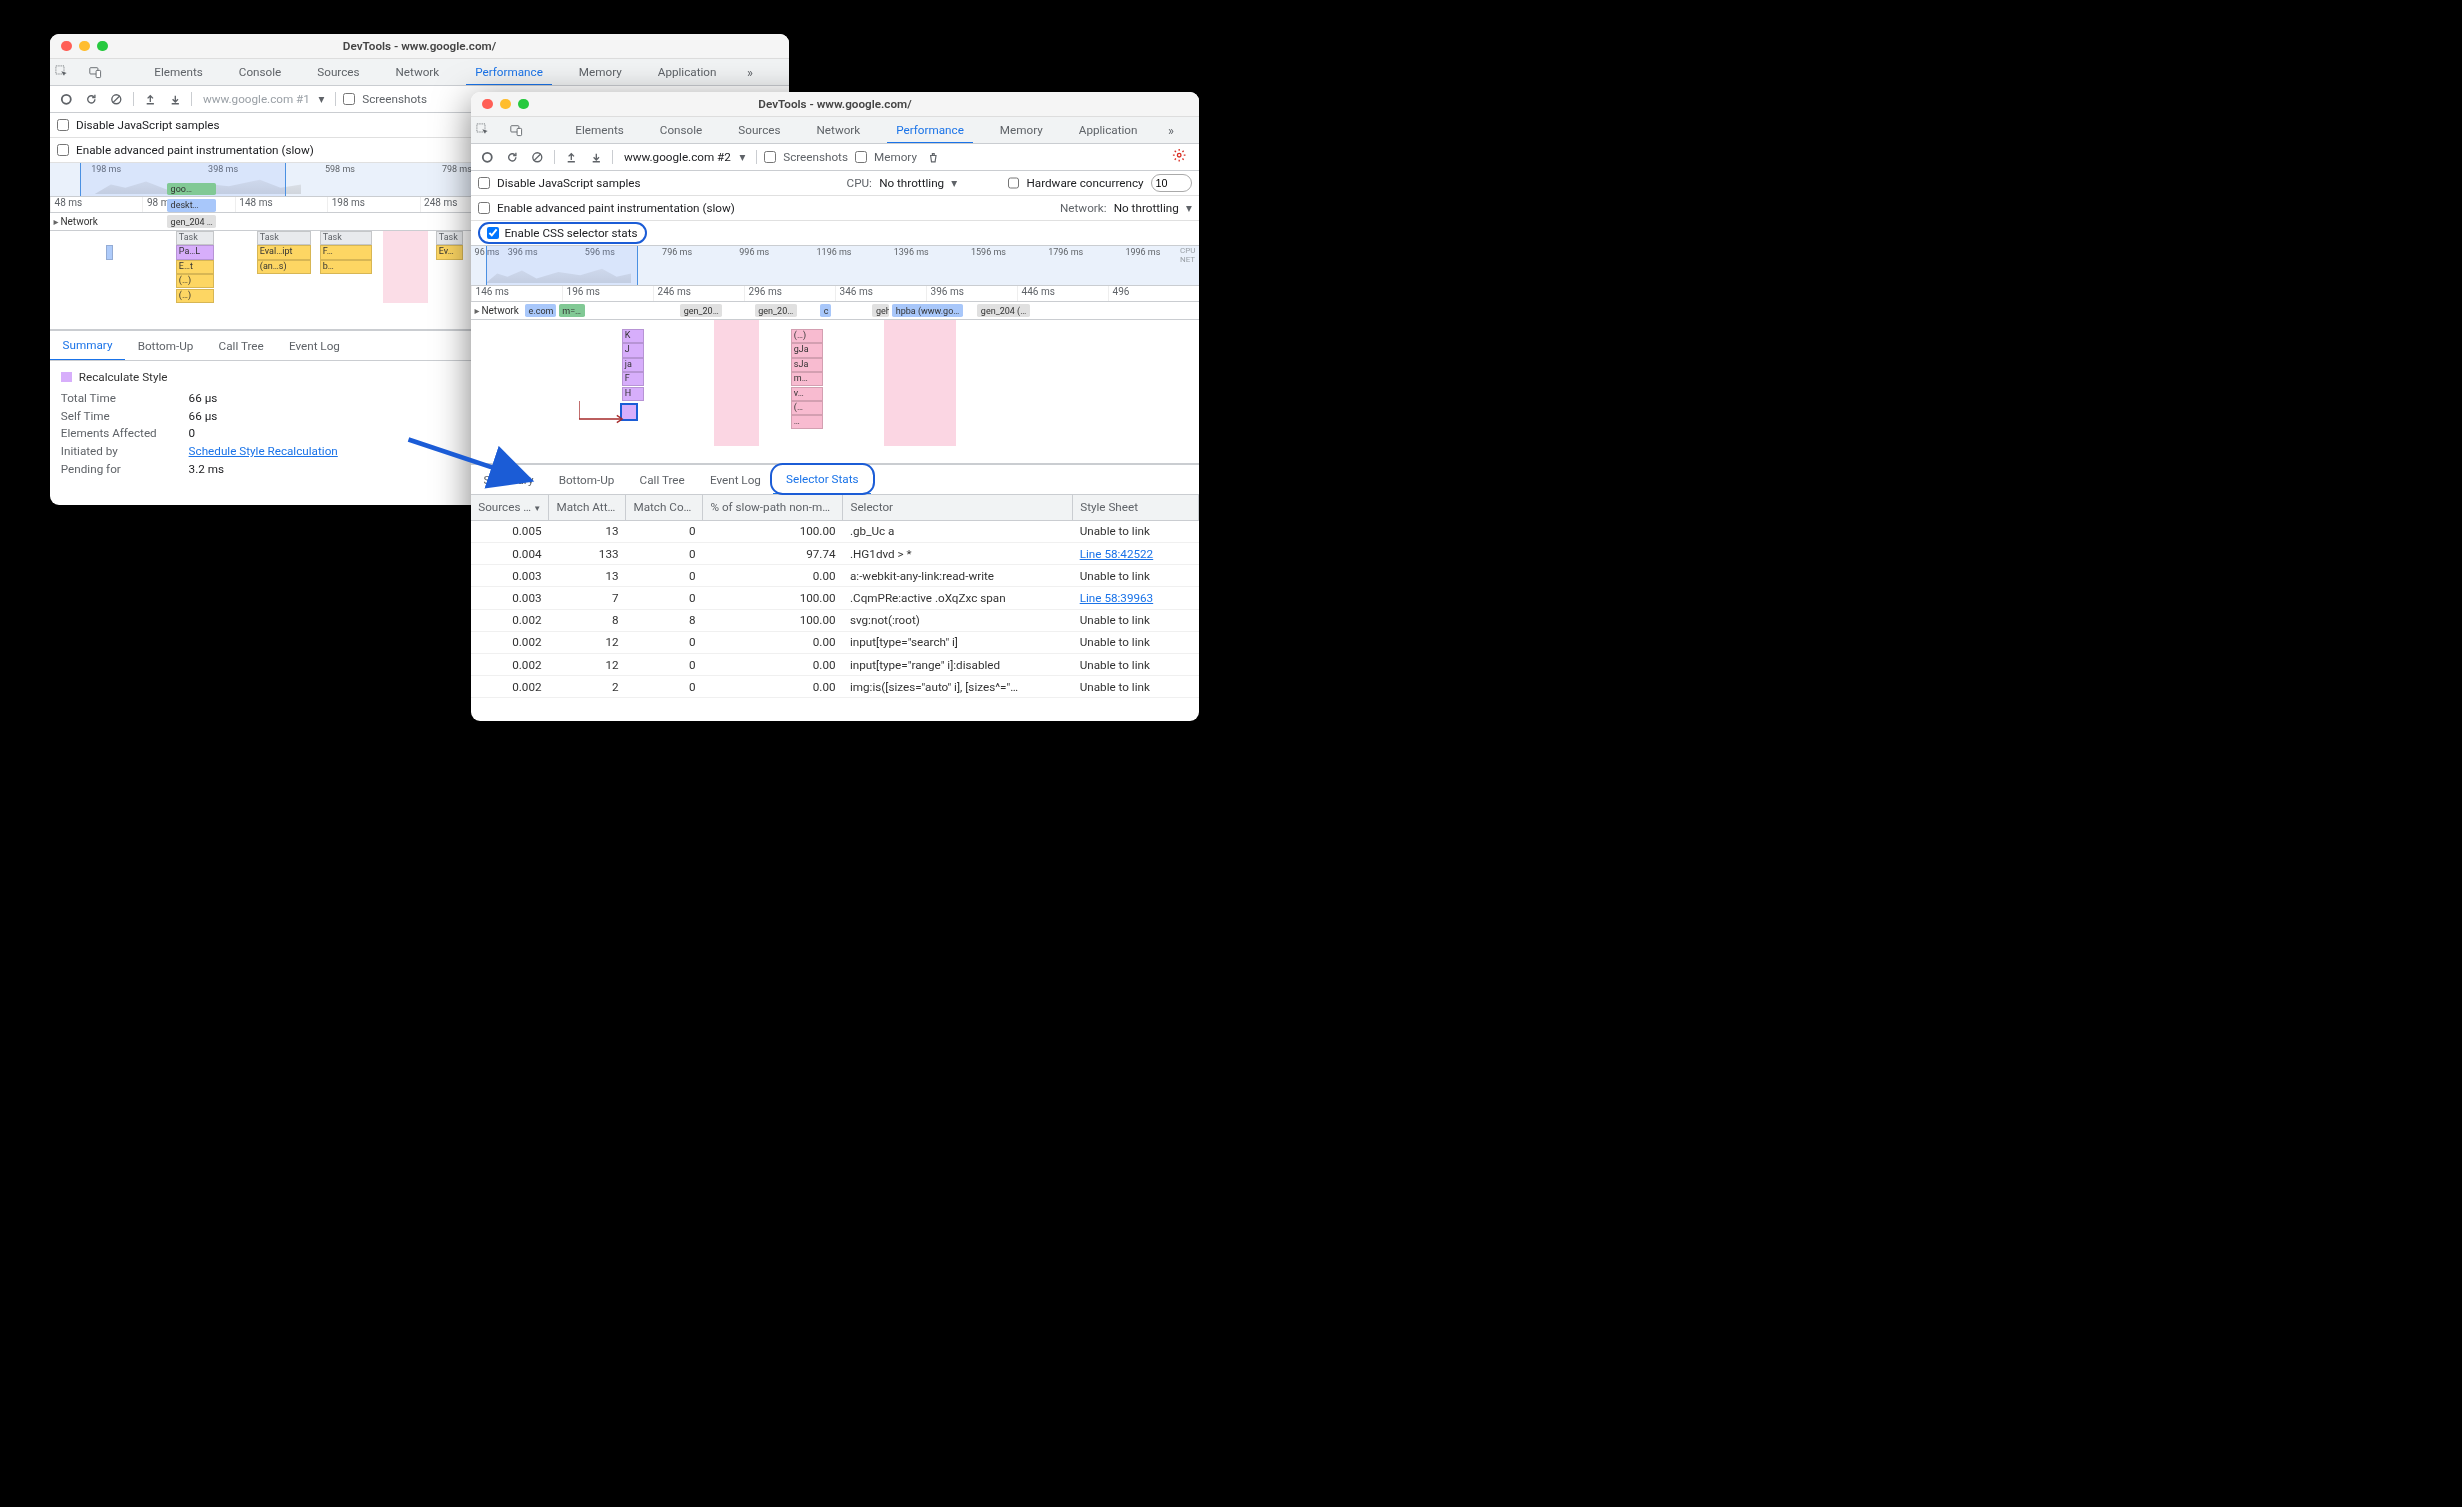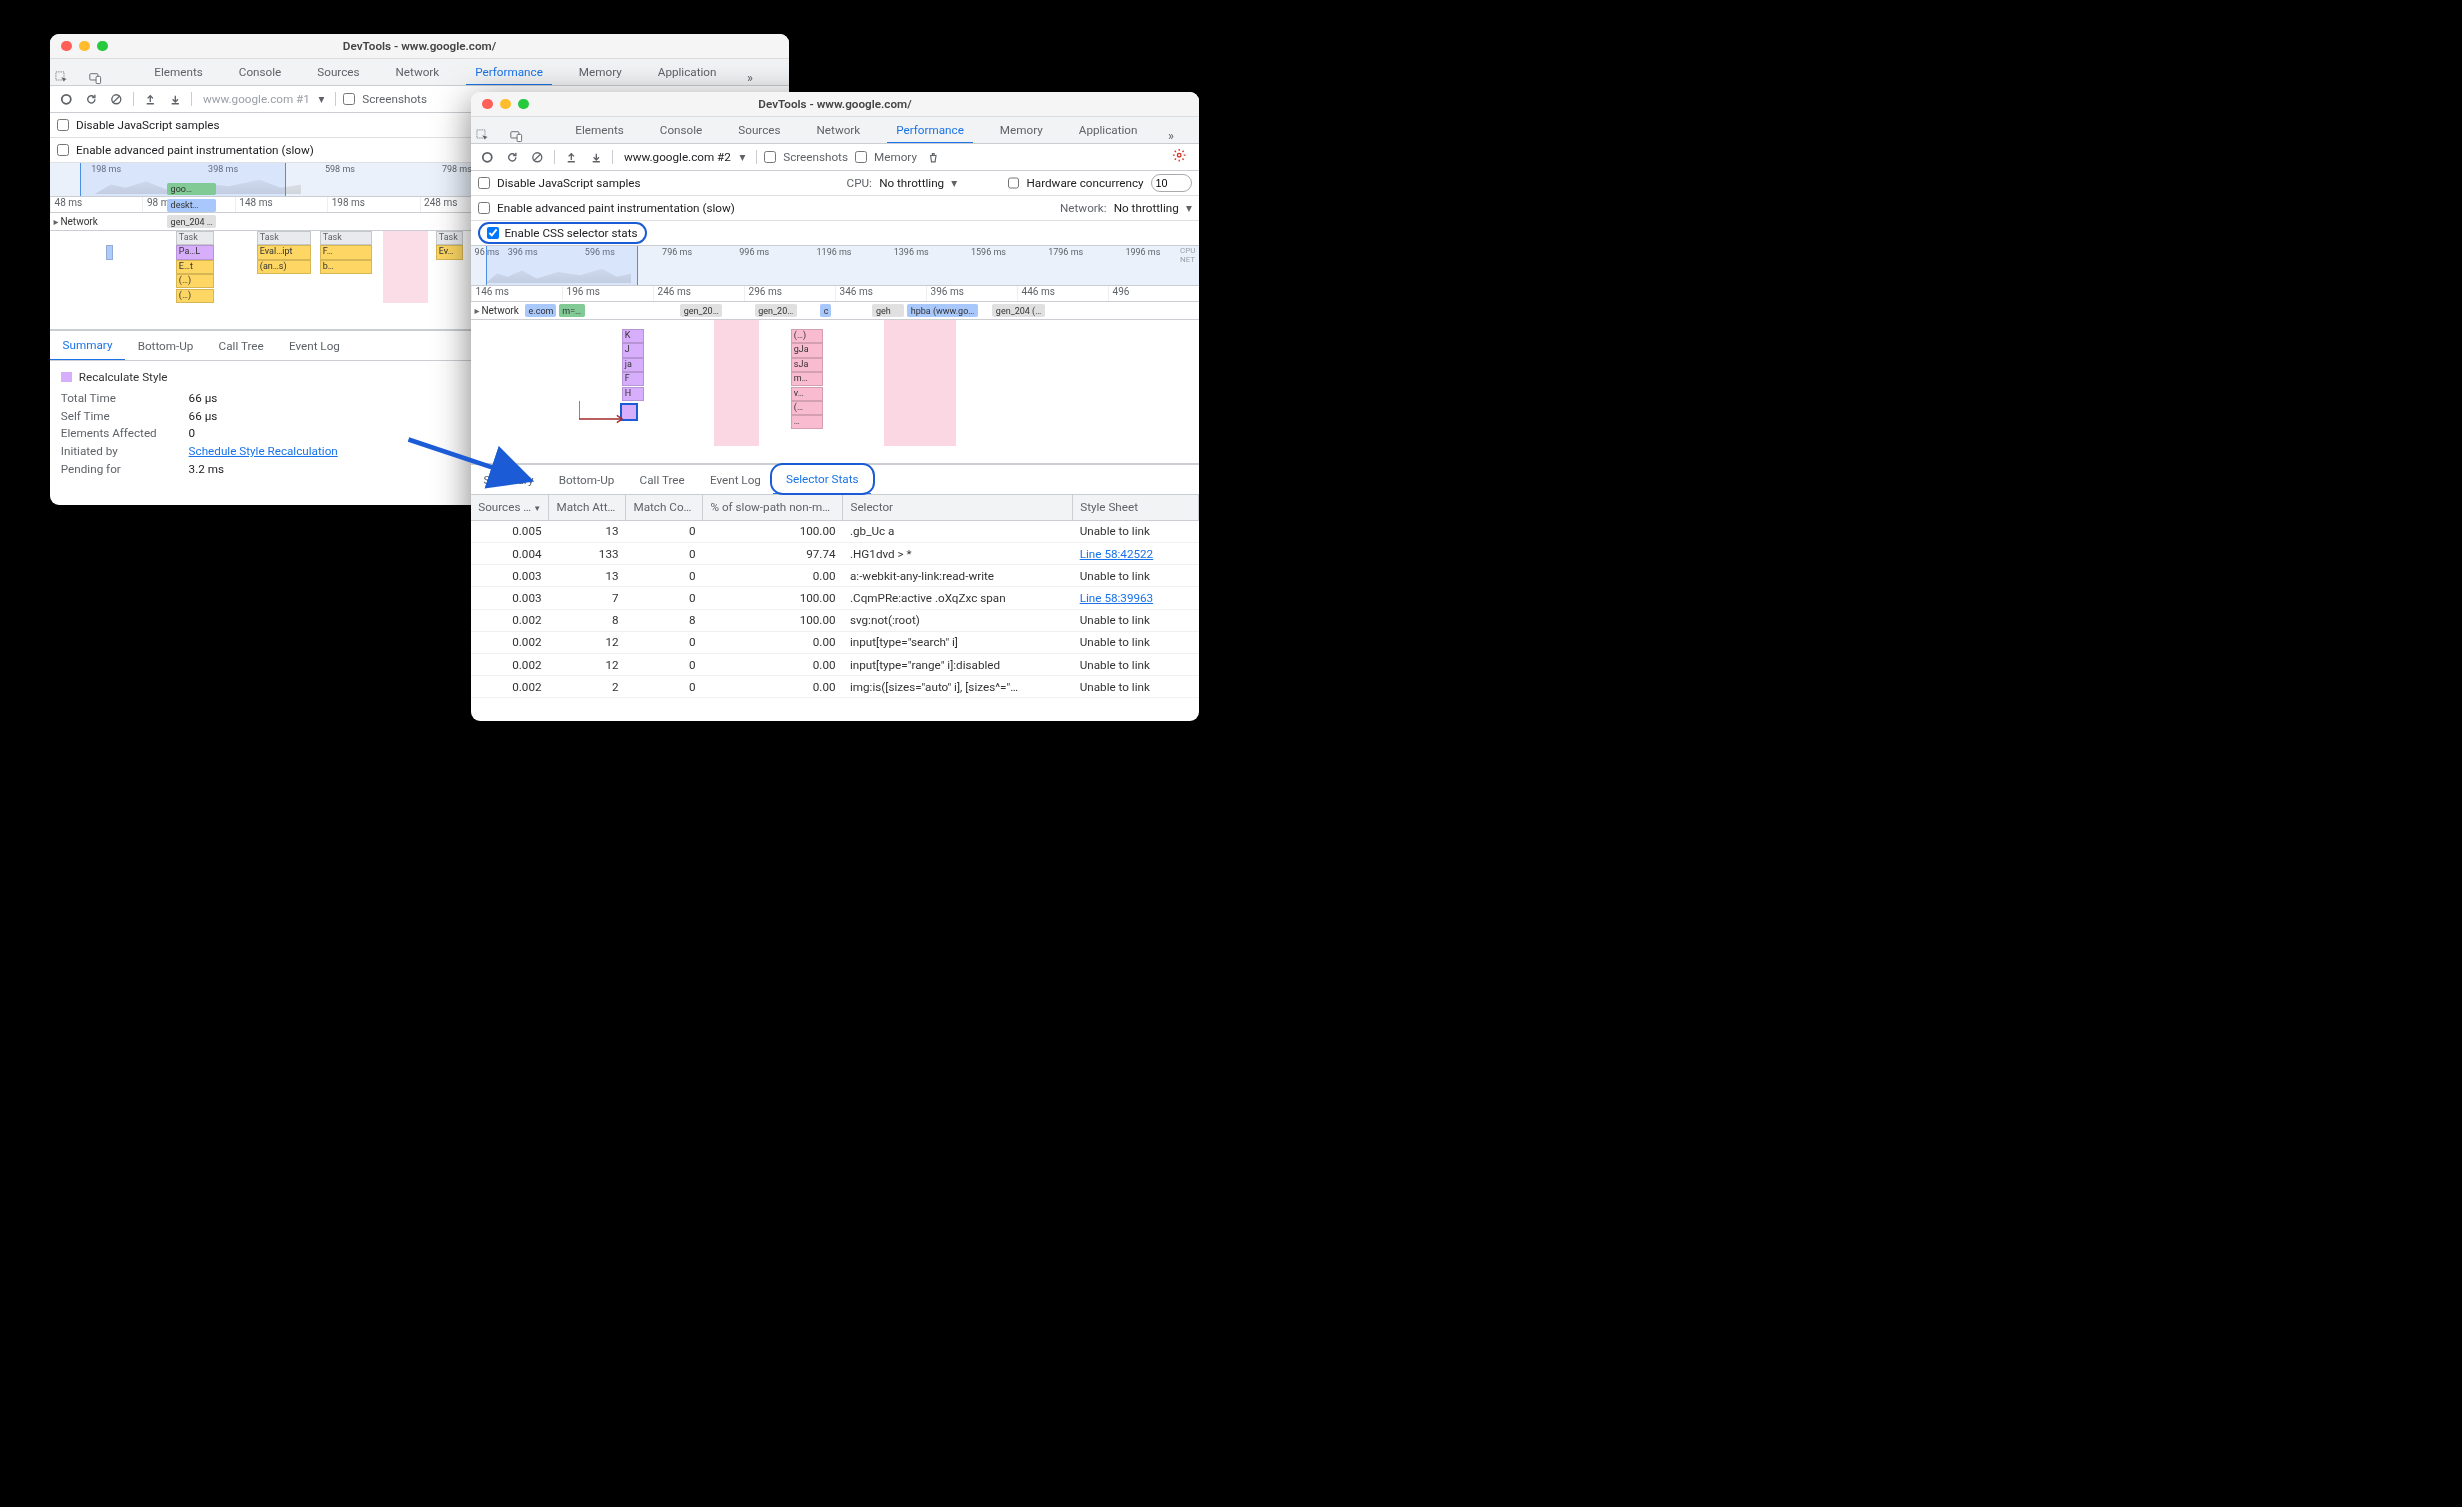--- a/index.html
+++ b/index.html
@@ -42,21 +42,21 @@
     text-align: center;
     font-weight: 600;
     font-size: 11.7px;
     color: #444;
   }
   .tabbar {
     height: 27px;
     background: #f1f3f4;
     border-bottom: 0.9px solid #cacdd1;
     display: flex;
-    align-items: flex-end;
+    align-items: center;
     padding: 0 5.4px;
     gap: 18px;
     font-size: 11.7px;
   }
   .tabbar .ic { width: 20px; display:flex; align-items:center; justify-content:center; color:#5f6368; }
   .tabbar .sep { width: 0.9px; height: 16px; background: #cacdd1; margin: 0 3.6px; }
   .tab { padding: 0 9px; color: #5f6368; height: 100%; display:flex; align-items:center; cursor:pointer; }
   .tab.active { color: #1a73e8; border-bottom: 1.8px solid #1a73e8; }
   .chev { color:#5f6368; font-size:12.6px; padding:0 3.6px; }
   .warn-badge { display:flex; align-items:center; gap:3.6px; color:#b05a00; font-size:10.8px; margin-left:3.6px; margin-right:5.4px;}
@@ -575,21 +575,21 @@
     <span style="position:absolute; left:54px; display:flex; gap:2.7px;">
       <span class="net-pill np-blue" style="width:31px">e.com</span>
       <span class="net-pill np-green">m=…</span>
       <span style="width:90px"></span>
       <span class="net-pill">gen_20…</span>
       <span style="width:27px"></span>
       <span class="net-pill">gen_20…</span>
       <span style="width:18px"></span>
       <span class="net-pill np-blue" style="width:10.8px">c</span>
       <span style="width:36px"></span>
-      <span class="net-pill" style="width:32px">geh</span>
+      <span class="net-pill" style="width:17px">geh</span>
       <span class="net-pill np-blue">hpba (www.go…</span>
       <span style="width:9px"></span>
       <span class="net-pill">gen_204 (…</span>
     </span>
   </div>
 
   <div class="flame" style="height:144px">
 
     <div class="fcell c-purple" style="left:151px; top:9px; width:21.6px">K</div>
     <div class="fcell c-purple" style="left:151px; top:23.4px; width:21.6px">J</div>

